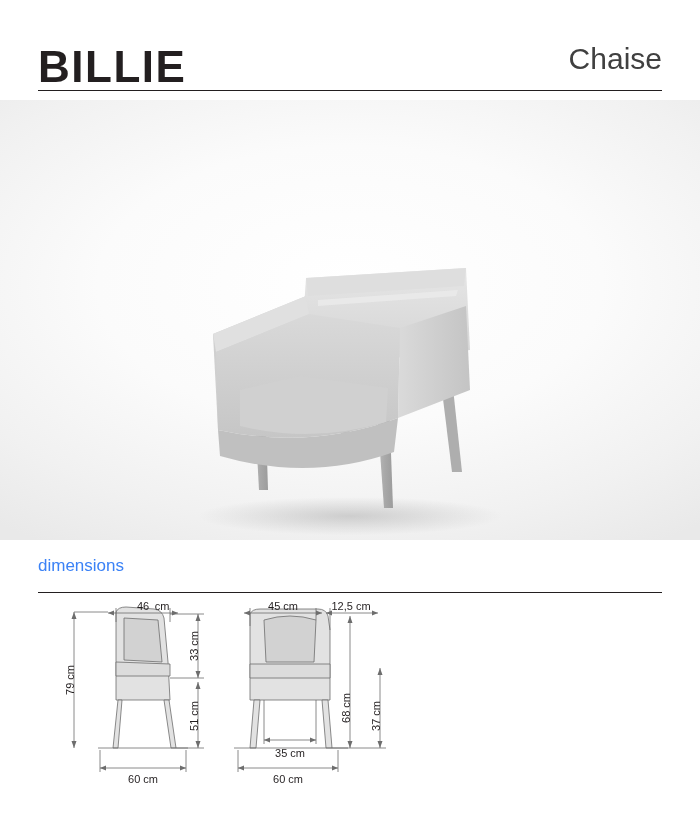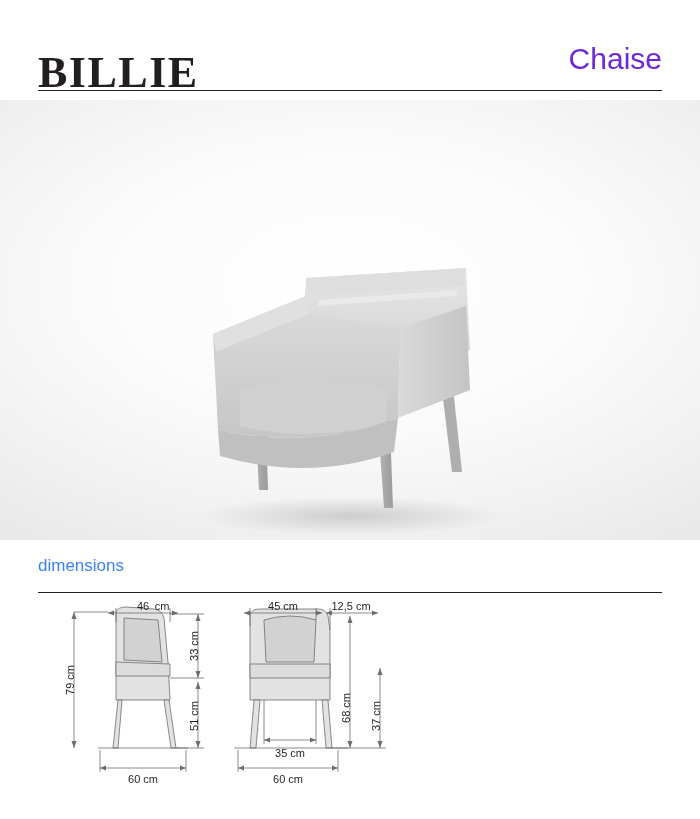--- a/index.html
+++ b/index.html
@@ -25,36 +25,35 @@
   .header {
     position: absolute;
     left: 38px;
     top: 30px;
     width: 624px;
     height: 62px;
   }
   .title {
     position: absolute;
     left: 0;
-    top: 15px;
+    top: 9px;
     font-size: 44px;
     font-weight: bold;
     letter-spacing: 1.5px;
     line-height: 56px;
     color: #231f20;
-    font-family: Liberation Serif, serif;
   }
   .subtitle {
     position: absolute;
     right: 0;
     top: 6px;
     font-size: 30px;
     font-weight: normal;
     line-height: 46px;
-    color: #6d28d9;
+    color: #404040;
   }
   .rule-top {
     position: absolute;
     left: 38px;
     top: 90px;
     width: 624px;
     height: 1px;
     background: #231f20;
   }
 

